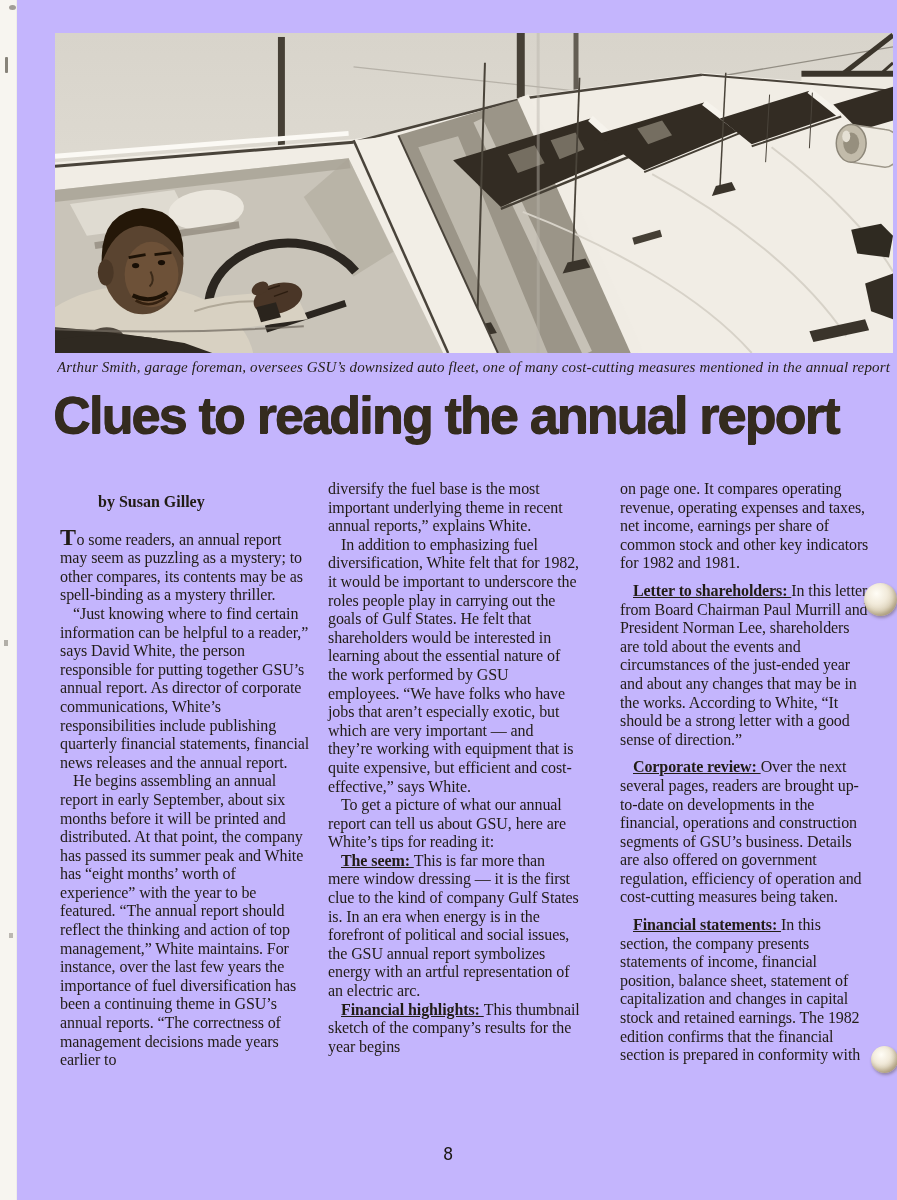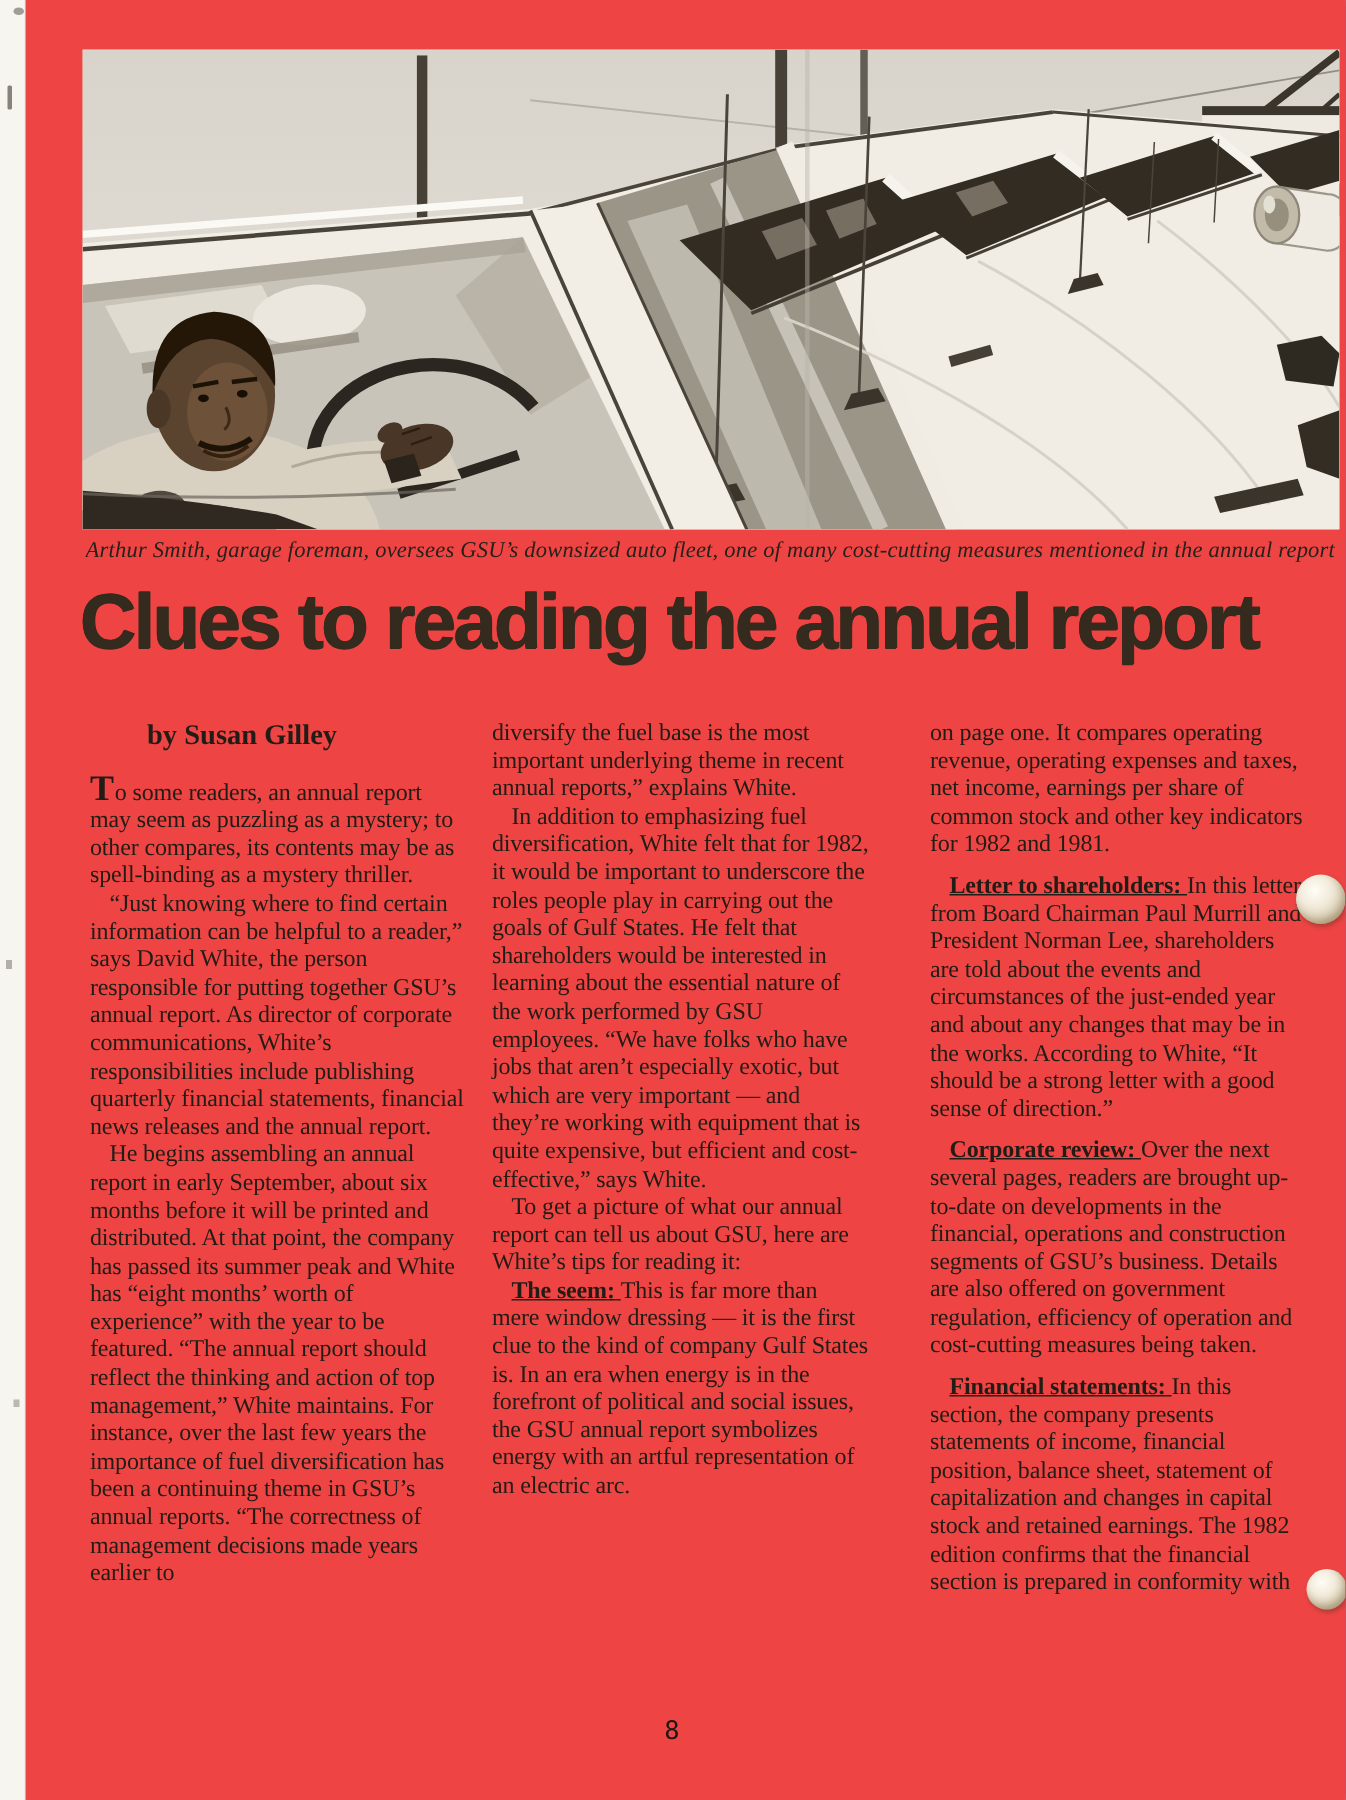--- a/index.html
+++ b/index.html
@@ -1,19 +1,19 @@
 <!DOCTYPE html>
 <html><head>
 <meta charset="utf-8">
 <style>
   html,body{margin:0;padding:0;background:#888;}
   .page{
     position:relative;
     width:897px;height:1200px;
-    background:#ef4444;
+    background:#c4b5fd;
     overflow:hidden;
     font-family:"Liberation Serif", serif;
     color:#211c15;
     box-shadow:0 0 8px rgba(0,0,0,.4);
   }
   .scan-edge{
     position:absolute;left:0;top:0;width:16px;height:1200px;
     background:#f7f5f0;border-right:1px solid rgba(0,0,0,0.03);
   }
   .artifact{position:absolute;background:#4b453b;}
@@ -47,21 +47,21 @@
     display:flex;align-items:flex-start;
   }
   .col{
     width:252px;flex:none;
     font-size:16px;line-height:18.6px;
     letter-spacing:-0.1px;
     text-align:left;
   }
   .col + .col{margin-left:16px;}
   .col:nth-child(3){margin-left:40px;width:250px;}
-  .byline{font-weight:700;font-size:19px;margin:2px 0 16px 2px;letter-spacing:0;padding-left:36px;}
+  .byline{font-weight:700;font-size:16px;margin:13px 0 16px 2px;letter-spacing:0;padding-left:36px;}
   p.para{margin:0;text-indent:13px;}
   p.para.noindent{text-indent:0;}
   p.para.opening{text-indent:0;}
   p.para.opening::first-letter{font-size:1.5em;font-weight:700;letter-spacing:.5px;}
   p.para.spaced{margin-top:9px;}
   .lead{font-weight:700;text-decoration:underline;}
 
   .pagenum{
     position:absolute;left:0;top:1144px;width:897px;
     text-align:center;
@@ -243,20 +243,21 @@
         <div class="byline">by Susan Gilley</div>
         <p class="para opening">To some readers, an annual report may seem as puzzling as a mystery; to other compares, its contents may be as spell-binding as a mystery thriller.</p>
         <p class="para">“Just knowing where to find certain information can be helpful to a reader,” says David White, the person responsible for putting together GSU’s annual report. As director of corporate communications, White’s responsibilities include publishing quarterly financial statements, financial news releases and the annual report.</p>
         <p class="para">He begins assembling an annual report in early September, about six months before it will be printed and distributed. At that point, the company has passed its summer peak and White has “eight months’ worth of experience” with the year to be featured. “The annual report should reflect the thinking and action of top management,” White maintains. For instance, over the last few years the importance of fuel diversification has been a continuing theme in GSU’s annual reports. “The correctness of management decisions made years earlier to</p>
       </div>
       <div class="col">
         <p class="para noindent">diversify the fuel base is the most important underlying theme in recent annual reports,” explains White.</p>
         <p class="para">In addition to emphasizing fuel diversification, White felt that for 1982, it would be important to underscore the roles people play in carrying out the goals of Gulf States. He felt that shareholders would be interested in learning about the essential nature of the work performed by GSU employees. “We have folks who have jobs that aren’t especially exotic, but which are very important — and they’re working with equipment that is quite expensive, but efficient and cost-effective,” says White.</p>
         <p class="para">To get a picture of what our annual report can tell us about GSU, here are White’s tips for reading it:</p>
         <p class="para"><b class="lead">The seem: </b>This is far more than mere window dressing — it is the first clue to the kind of company Gulf States is. In an era when energy is in the forefront of political and social issues, the GSU annual report symbolizes energy with an artful representation of an electric arc.</p>
+        <p class="para"><b class="lead">Financial highlights: </b>This thumbnail sketch of the company’s results for the year begins</p>
       </div>
       <div class="col">
         <p class="para noindent">on page one. It compares operating revenue, operating expenses and taxes, net income, earnings per share of common stock and other key indicators for 1982 and 1981.</p>
         <p class="para spaced"><b class="lead">Letter to shareholders: </b>In this letter from Board Chairman Paul Murrill and President Norman Lee, shareholders are told about the events and circumstances of the just-ended year and about any changes that may be in the works. According to White, “It should be a strong letter with a good sense of direction.”</p>
         <p class="para spaced"><b class="lead">Corporate review: </b>Over the next several pages, readers are brought up-to-date on developments in the financial, operations and construction segments of GSU’s business. Details are also offered on government regulation, efficiency of operation and cost-cutting measures being taken.</p>
         <p class="para spaced"><b class="lead">Financial statements: </b>In this section, the company presents statements of income, financial position, balance sheet, statement of capitalization and changes in capital stock and retained earnings. The 1982 edition confirms that the financial section is prepared in conformity with</p>
       </div>
     </div>
 
   <div class="pagenum">8</div>

